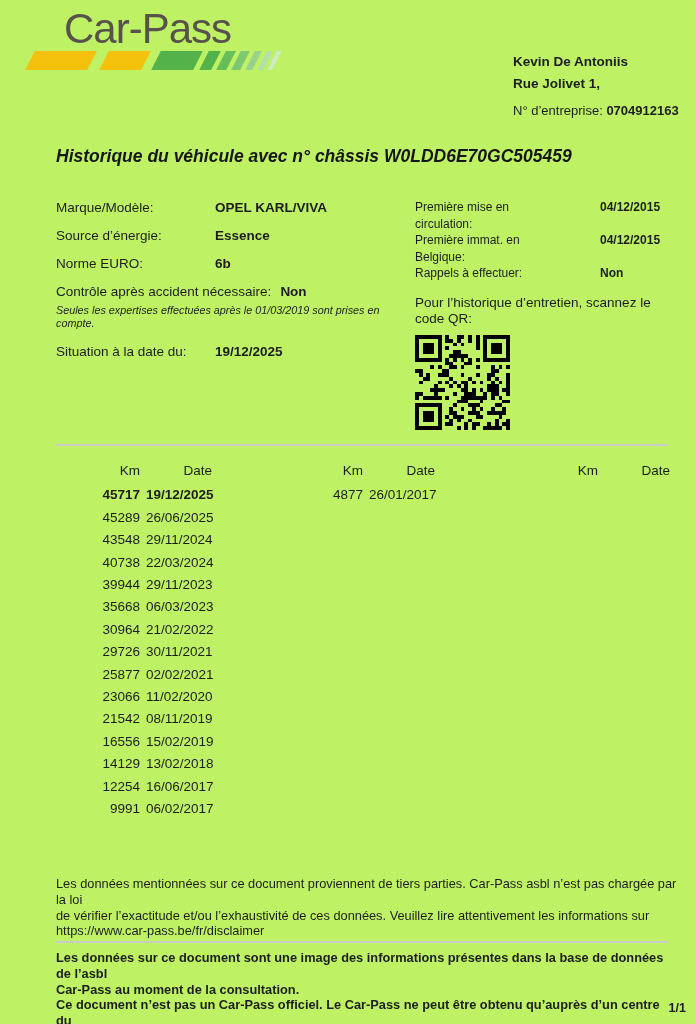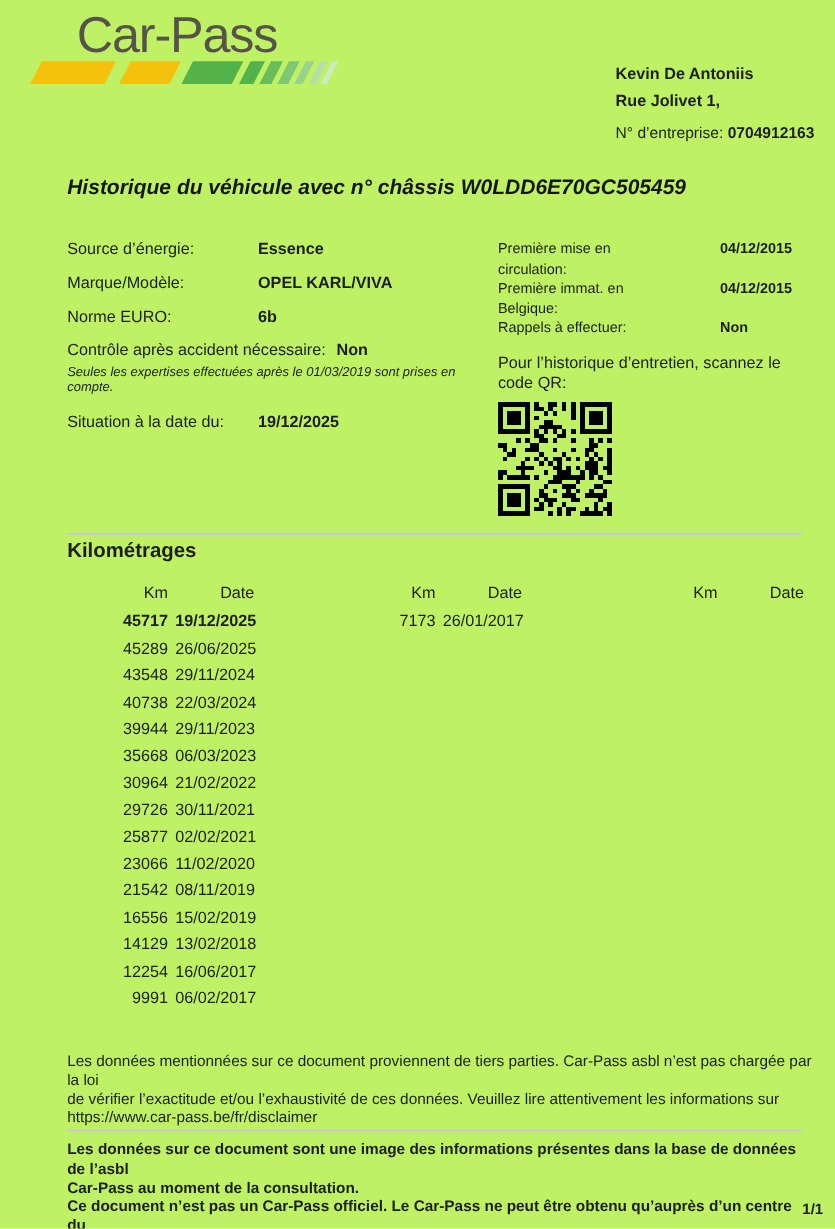--- a/index.html
+++ b/index.html
@@ -91,26 +91,26 @@
       <span>N° d’entreprise:</span>
       <span class="num">0704912163</span>
     </div>
   </div>
 
   <h1 class="title">Historique du véhicule avec n° châssis W0LDD6E70GC505459</h1>
 
   <div class="info">
     <div class="info-left">
       <div class="row">
+        <div class="lbl">Marque/Modèle:</div>
+        <div class="val">OPEL KARL/VIVA</div>
+      </div>
+      <div class="row">
         <div class="lbl">Source d’énergie:</div>
         <div class="val">Essence</div>
-      </div>
-      <div class="row">
-        <div class="lbl">Marque/Modèle:</div>
-        <div class="val">OPEL KARL/VIVA</div>
       </div>
       <div class="row">
         <div class="lbl">Norme EURO:</div>
         <div class="val">6b</div>
       </div>
       <div class="row inline">
         <div class="lbl">Contrôle après accident nécessaire:</div>
         <div class="val">Non</div>
       </div>
       <div class="note">Seules les expertises effectuées après le 01/03/2019 sont prises en compte.</div>
@@ -416,21 +416,20 @@
             <rect x="20" y="24" width="1" height="1"></rect>
             <rect x="21" y="24" width="1" height="1"></rect>
             <rect x="22" y="24" width="1" height="1"></rect>
             <rect x="24" y="24" width="1" height="1"></rect>
           </svg></div>
     </div>
   </div>
 
   <div class="km-section">
     <div class="rule"></div>
-    <h2 class="km-heading">Kilométrages</h2>
     <div class="km-grid">
       <div class="km-col c1">
         <div class="km-row head">
           <div class="cell-km">Km</div>
           <div class="cell-date">Date</div>
         </div>
         <div>
             <div class="km-row bold">
               <div class="cell-km">45717</div>
               <div class="cell-date">19/12/2025</div>
@@ -493,21 +492,21 @@
             </div>
           </div>
       </div>
       <div class="km-col c2">
         <div class="km-row head">
           <div class="cell-km">Km</div>
           <div class="cell-date">Date</div>
         </div>
         <div>
             <div class="km-row">
-              <div class="cell-km">7173</div>
+              <div class="cell-km">4877</div>
               <div class="cell-date">26/01/2017</div>
             </div>
           </div>
       </div>
       <div class="km-col c3">
         <div class="km-row head">
           <div class="cell-km">Km</div>
           <div class="cell-date">Date</div>
         </div>
         <div></div>

